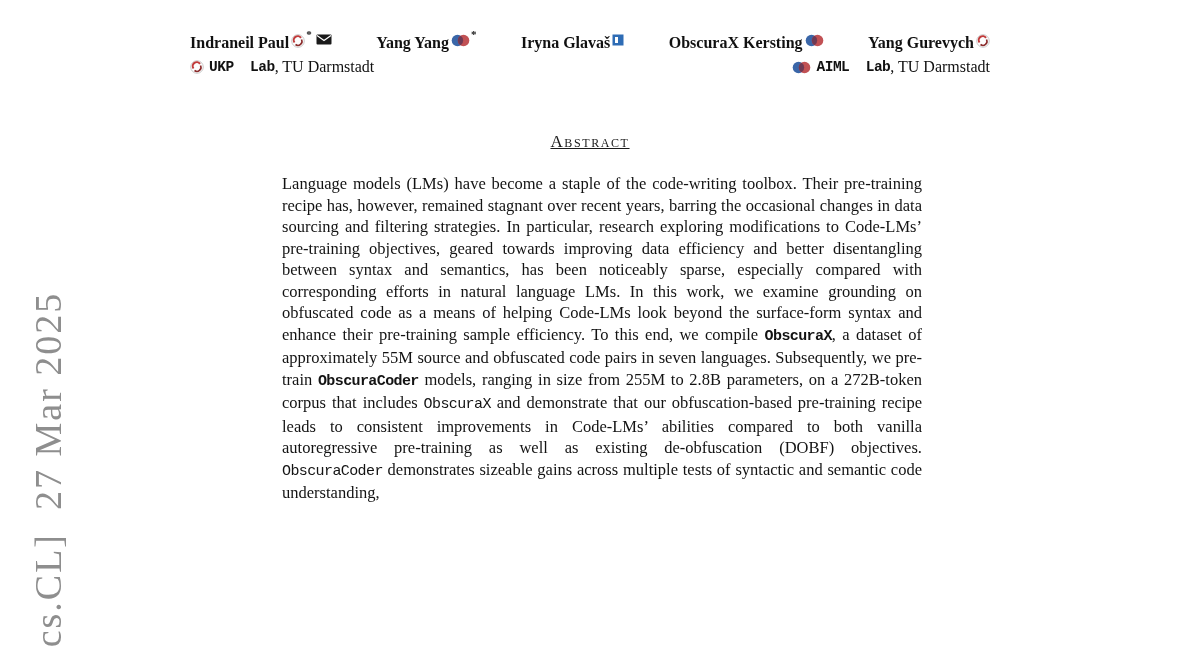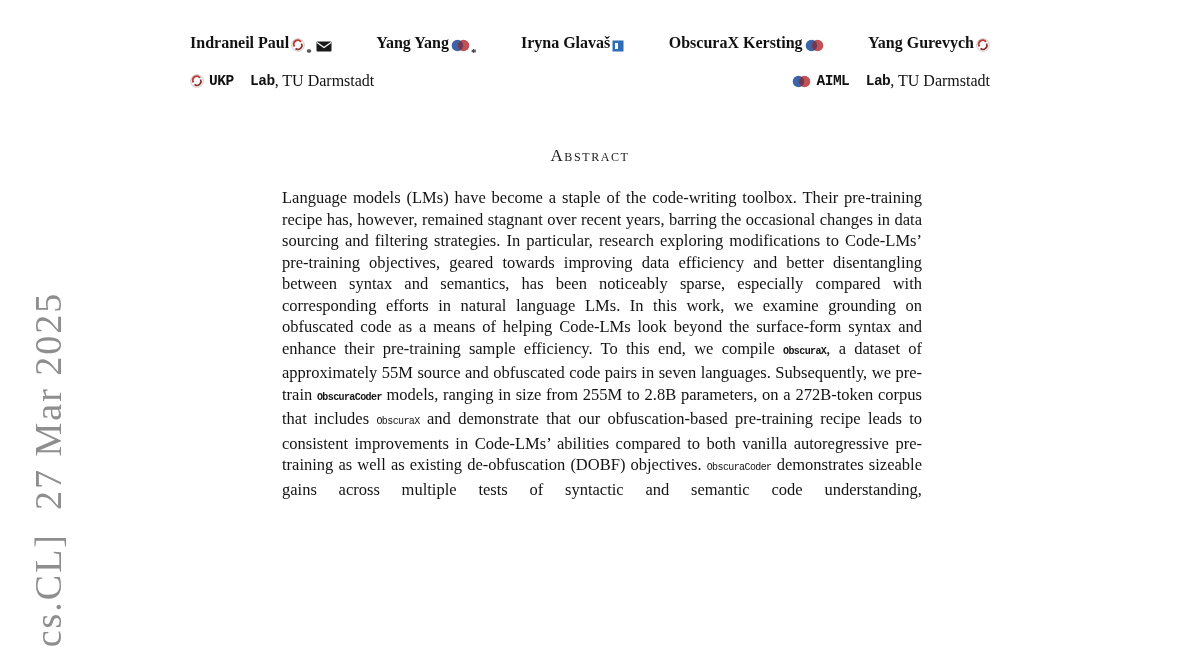--- a/index.html
+++ b/index.html
@@ -26,49 +26,49 @@
     font-variant:small-caps; letter-spacing:0.4px; color:#141414;
   }
   .title .emph { font-weight:bold; }
   .wizard-icon { display:inline-block; vertical-align:-4px; margin-right:5px; }
 
   
   .authors {
     display:flex; justify-content:space-between; align-items:flex-end;
     margin-top:34px; font-size:16px; font-weight:bold; white-space:nowrap;
   }
-  .author { display:inline-flex; align-items:flex-end; }
+  .author { display:inline-flex; align-items:flex-start; }
   .author .nm { font-weight:bold; }
   .affil-badge { display:inline-block; margin-left:2px; vertical-align:-2px; }
   sup.marker { font-size:11px; font-weight:bold; vertical-align:8px; line-height:0; margin-left:1px; }
   .envelope { display:inline-block; margin-left:4px; vertical-align:-1px; }
 
   
   .affils {
     display:flex; justify-content:space-between; align-items:flex-start;
-    margin-top:20px; font-size:16px; white-space:nowrap;
+    margin-top:6px; font-size:16px; white-space:nowrap;
   }
   .affil { display:inline-flex; align-items:center; }
   .affil .icon { margin-right:5px; display:inline-flex; }
   .mono-lab {
     font-family:"Liberation Mono", monospace; font-weight:bold;
     font-size:14.5px; white-space:pre; letter-spacing:-0.5px;
   }
 
   
   .abstract-heading {
     margin-top:56px; text-align:center;
-    font-variant:small-caps; font-size:17px; letter-spacing:1.6px; color:#1a1a1a;
+    font-variant:small-caps; font-size:17px; letter-spacing:1.6px; color:#1a1a1a;text-decoration:underline;
   }
   .abstract-body {
     width:640px; margin:21px 0 0 92px;
     font-size:16.5px; line-height:21.5px; text-align:justify; text-align-last:justify;
     color:#131313;
   }
-  .tt { font-family:"Liberation Mono", monospace; font-size:10px; letter-spacing:-0.6px; }
+  .tt { font-family:"Liberation Mono", monospace; font-size:15px; letter-spacing:-0.6px; }
   .tt.b { font-weight:bold; }
 
   svg { display:block; }
 </style>
 </head>
 <body>
 
 <div class="page">
 
   <div class="arxiv-stamp">[cs.CL]  27 Mar 2025</div>

